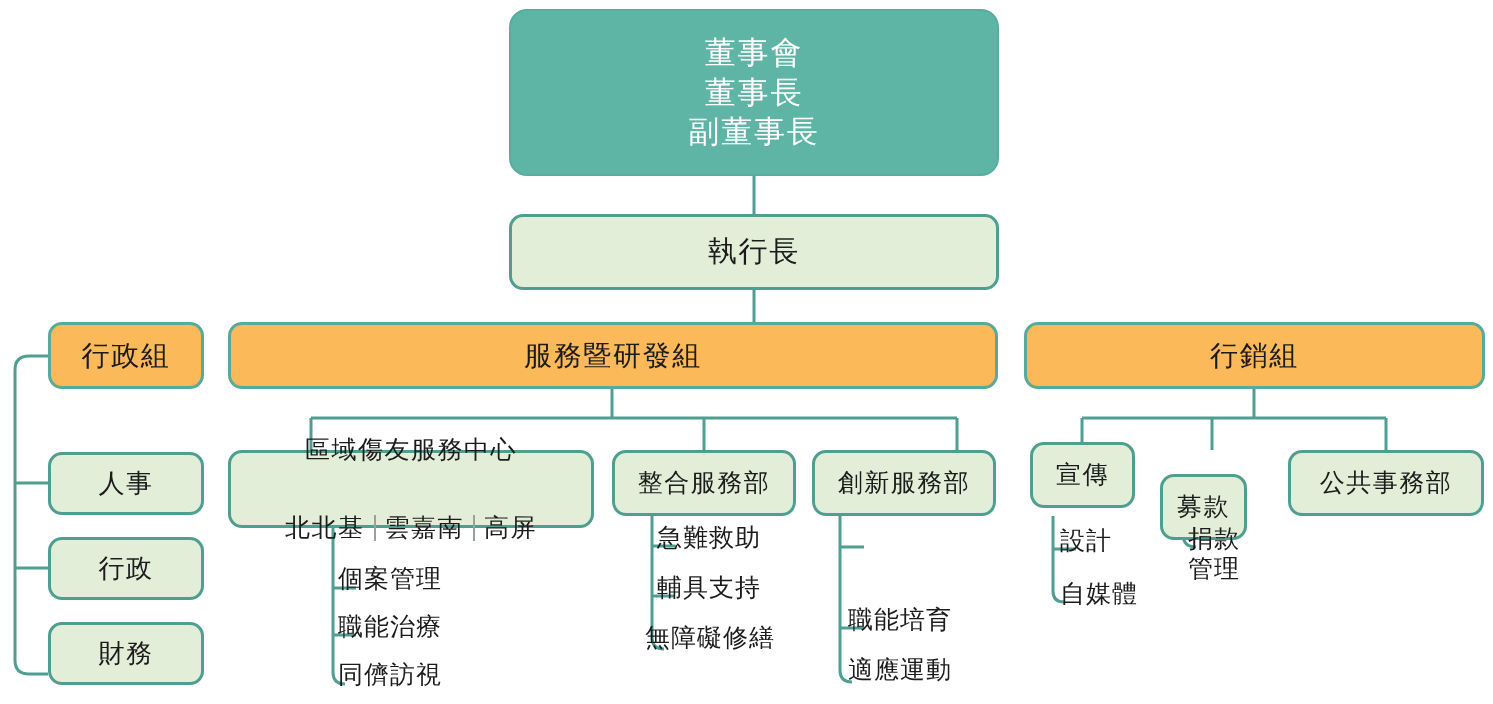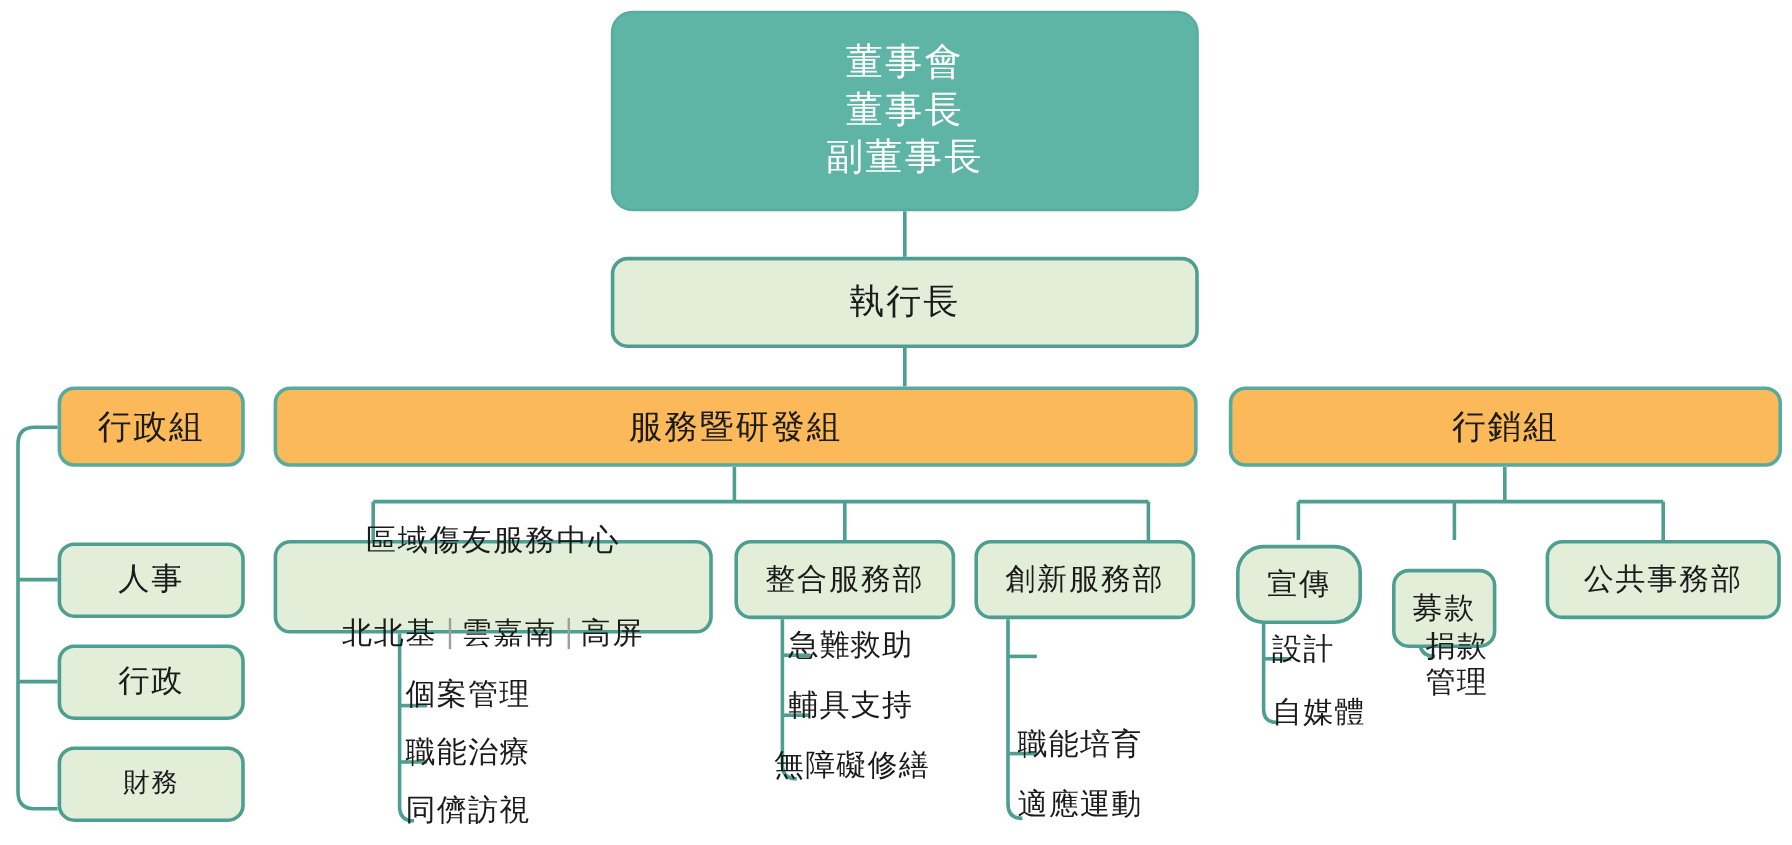--- a/index.html
+++ b/index.html
@@ -49,27 +49,27 @@
   }
   
   #n-board   { left: 509px; top: 9px;   width: 490px; height: 167px; font-size: 31px; border-radius: 18px; }
   #n-ceo     { left: 509px; top: 214px; width: 490px; height: 76px;  font-size: 29px; }
   #n-admin   { left: 48px;  top: 322px; width: 156px; height: 67px;  font-size: 28px; }
   #n-service { left: 228px; top: 322px; width: 770px; height: 67px;  font-size: 28px; }
   #n-market  { left: 1024px;top: 322px; width: 461px; height: 67px;  font-size: 28px; }
 
   #n-hr      { left: 48px; top: 452px; width: 156px; height: 63px; font-size: 26px; }
   #n-ga      { left: 48px; top: 537px; width: 156px; height: 63px; font-size: 26px; }
-  #n-fin     { left: 48px; top: 622px; width: 156px; height: 63px; font-size: 22px; }
+  #n-fin     { left: 48px; top: 622px; width: 156px; height: 63px; font-size: 26px; }
 
   #n-region  { left: 228px; top: 450px; width: 366px; height: 78px; font-size: 25px; gap: 44px; }
   #n-integ   { left: 612px; top: 450px; width: 184px; height: 66px; font-size: 25px; }
   #n-innov   { left: 812px; top: 450px; width: 184px; height: 66px; font-size: 25px; }
 
-  #n-promo   { left: 1030px; top: 454px; width: 105px; height: 66px; font-size: 25px; border-radius: 23px; }
+  #n-promo   { left: 1030px; top: 442px; width: 105px; height: 66px; font-size: 25px; }
   #n-fund    { left: 1160px; top: 474px; width: 87px; height: 66px; font-size: 25px; }
   #n-public  { left: 1288px; top: 450px; width: 196px; height: 66px; font-size: 25px; }
 
   .region-line2 { display: flex; align-items: center; gap: 9px; margin-top: 2px; }
   .sep {
     display: inline-block;
     width: 2px; height: 26px;
     background: #9aa09a;
   }
 

